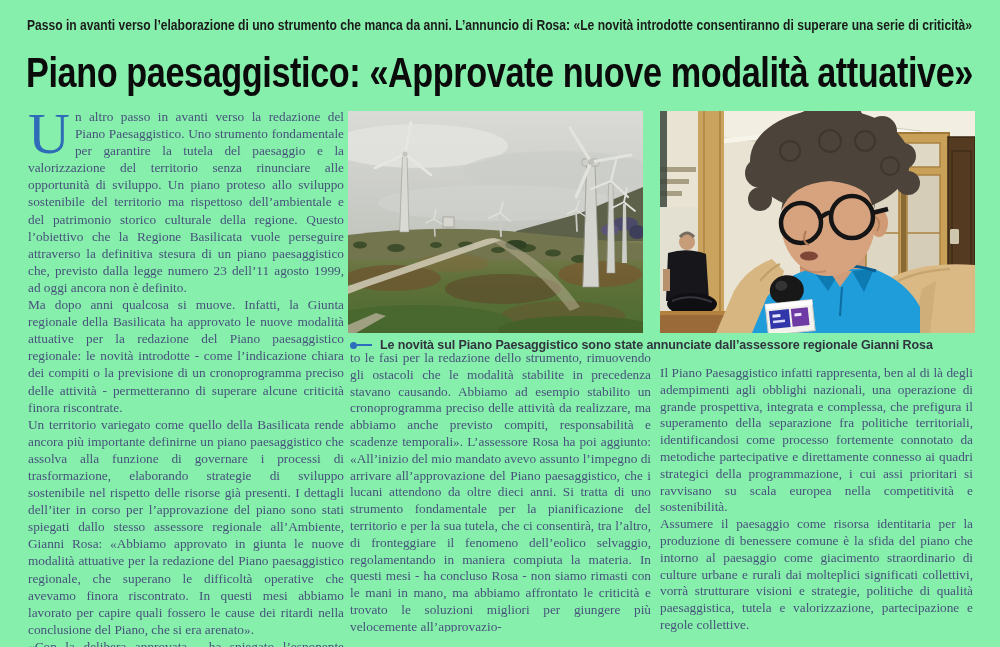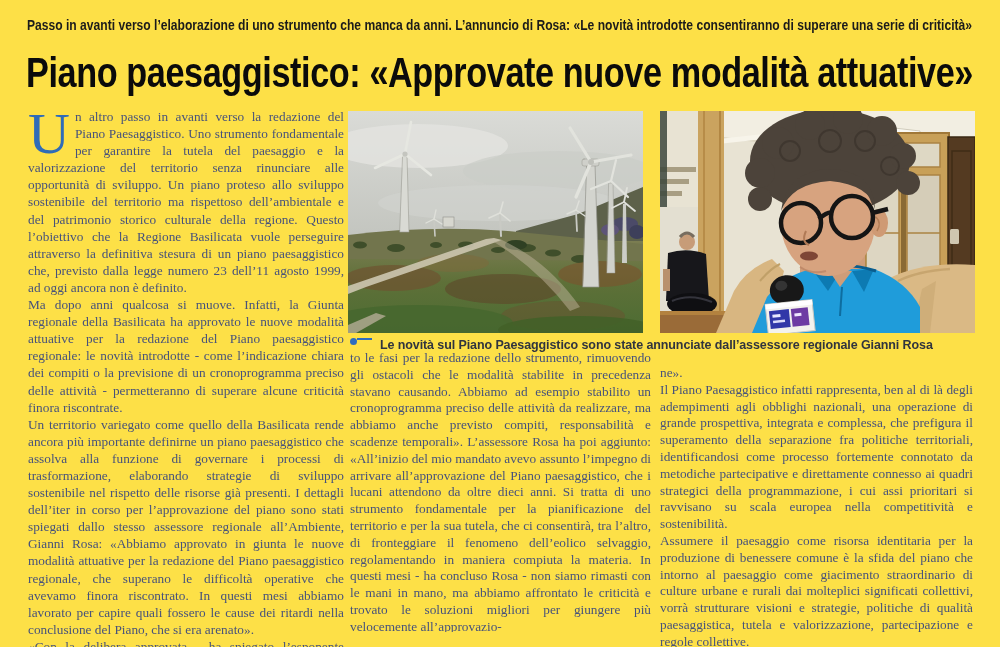--- a/index.html
+++ b/index.html
@@ -1,32 +1,32 @@
 <!DOCTYPE html>
 <html lang="it"><head>
 <meta charset="utf-8">
 <style>
   html,body{margin:0;padding:0;background:#ffffff;}
-  .page{position:relative;width:1000px;height:647px;background:#fde047;overflow:hidden;
+  .page{position:relative;width:1000px;height:647px;background:#86efac;overflow:hidden;
         font-family:"Liberation Serif",serif;}
   .kicker-svg{position:absolute;left:27px;top:11px;}
   .kicker-text{font-family:"Liberation Sans",sans-serif;font-weight:bold;font-size:15.5px;fill:#1b1b1b;}
   .headline-svg{position:absolute;left:26px;top:46px;}
   .headline-text{font-family:"Liberation Sans",sans-serif;font-weight:bold;font-size:43px;fill:#0b0b0b;letter-spacing:-0.5px;}
   .col{position:absolute;text-align:justify;color:#47527b;font-size:13.3px;line-height:17.1px;}
   .col p{margin:0;hyphens:auto;-webkit-hyphens:auto;}
   .col1{left:28px;top:108px;width:316px;height:539px;overflow:hidden;}
   .col2{left:350px;top:350px;width:301px;height:282px;overflow:hidden;line-height:16.8px;}
   .col3{left:660px;top:365px;width:313px;height:282px;overflow:hidden;line-height:16.8px;}
   .dropcap{float:left;font-size:58px;line-height:48px;color:#2f6cb8;margin:2px 5px 0 0;
            font-family:"Liberation Serif",serif;}
   .photo{position:absolute;overflow:hidden;background:#ddd;}
   .photo1{left:348px;top:111px;width:295px;height:222px;}
   .photo2{left:660px;top:111px;width:315px;height:222px;}
-  .caption{position:absolute;left:350px;top:338px;width:625px;display:flex;
+  .caption{position:absolute;left:350px;top:338px;width:625px;display:flex;align-items:center;
            font-family:"Liberation Sans",sans-serif;font-weight:bold;font-size:12.5px;
            color:#30343e;letter-spacing:-0.1px;}
   .cap-dot{width:7px;height:7px;border-radius:50%;background:#2e6cbe;flex:none;}
   .cap-dash{width:15px;height:2px;background:#2e6cbe;margin-right:8px;flex:none;}
 </style>
 </head>
 <body>
 
 <div class="page">
 
@@ -243,18 +243,17 @@
     <span class="cap-dot"></span>
     <span class="cap-dash"></span>
     <span class="cap-text">Le novità sul Piano Paesaggistico sono state annunciate dall’assessore regionale Gianni Rosa</span>
   </div>
 
   <div class="col col2">
     <p>to le fasi per la redazione dello strumento, rimuovendo gli ostacoli che le modalità stabilite in precedenza stavano causando. Abbiamo ad esempio stabilito un cronoprogramma preciso delle attività da realizzare, ma abbiamo anche previsto compiti, responsabilità e scadenze temporali». L’assessore Rosa ha poi aggiunto: «All’inizio del mio mandato avevo assunto l’impegno di arrivare all’approvazione del Piano paesaggistico, che i lucani attendono da oltre dieci anni. Si tratta di uno strumento fondamentale per la pianificazione del territorio e per la sua tutela, che ci consentirà, tra l’altro, di fronteggiare il fenomeno dell’eolico selvaggio, regolamentando in maniera compiuta la materia. In questi mesi - ha concluso Rosa - non siamo rimasti con le mani in mano, ma abbiamo affrontato le criticità e trovato le soluzioni migliori per giungere più velocemente all’approvazio-</p>
   </div>
 
   <div class="col col3">
-    <p>ne».</p>
     <p>Il Piano Paesaggistico infatti rappresenta, ben al di là degli adempimenti agli obblighi nazionali, una operazione di grande prospettiva, integrata e complessa, che prefigura il superamento della separazione fra politiche territoriali, identificandosi come processo fortemente connotato da metodiche partecipative e direttamente connesso ai quadri strategici della programmazione, i cui assi prioritari si ravvisano su scala europea nella competitività e sostenibilità.</p>
     <p>Assumere il paesaggio come risorsa identitaria per la produzione di benessere comune è la sfida del piano che intorno al paesaggio come giacimento straordinario di culture urbane e rurali dai molteplici significati collettivi, vorrà strutturare visioni e strategie, politiche di qualità paesaggistica, tutela e valorizzazione, partecipazione e regole collettive.</p>
   </div>
 
 </div>
 
 </body></html>

